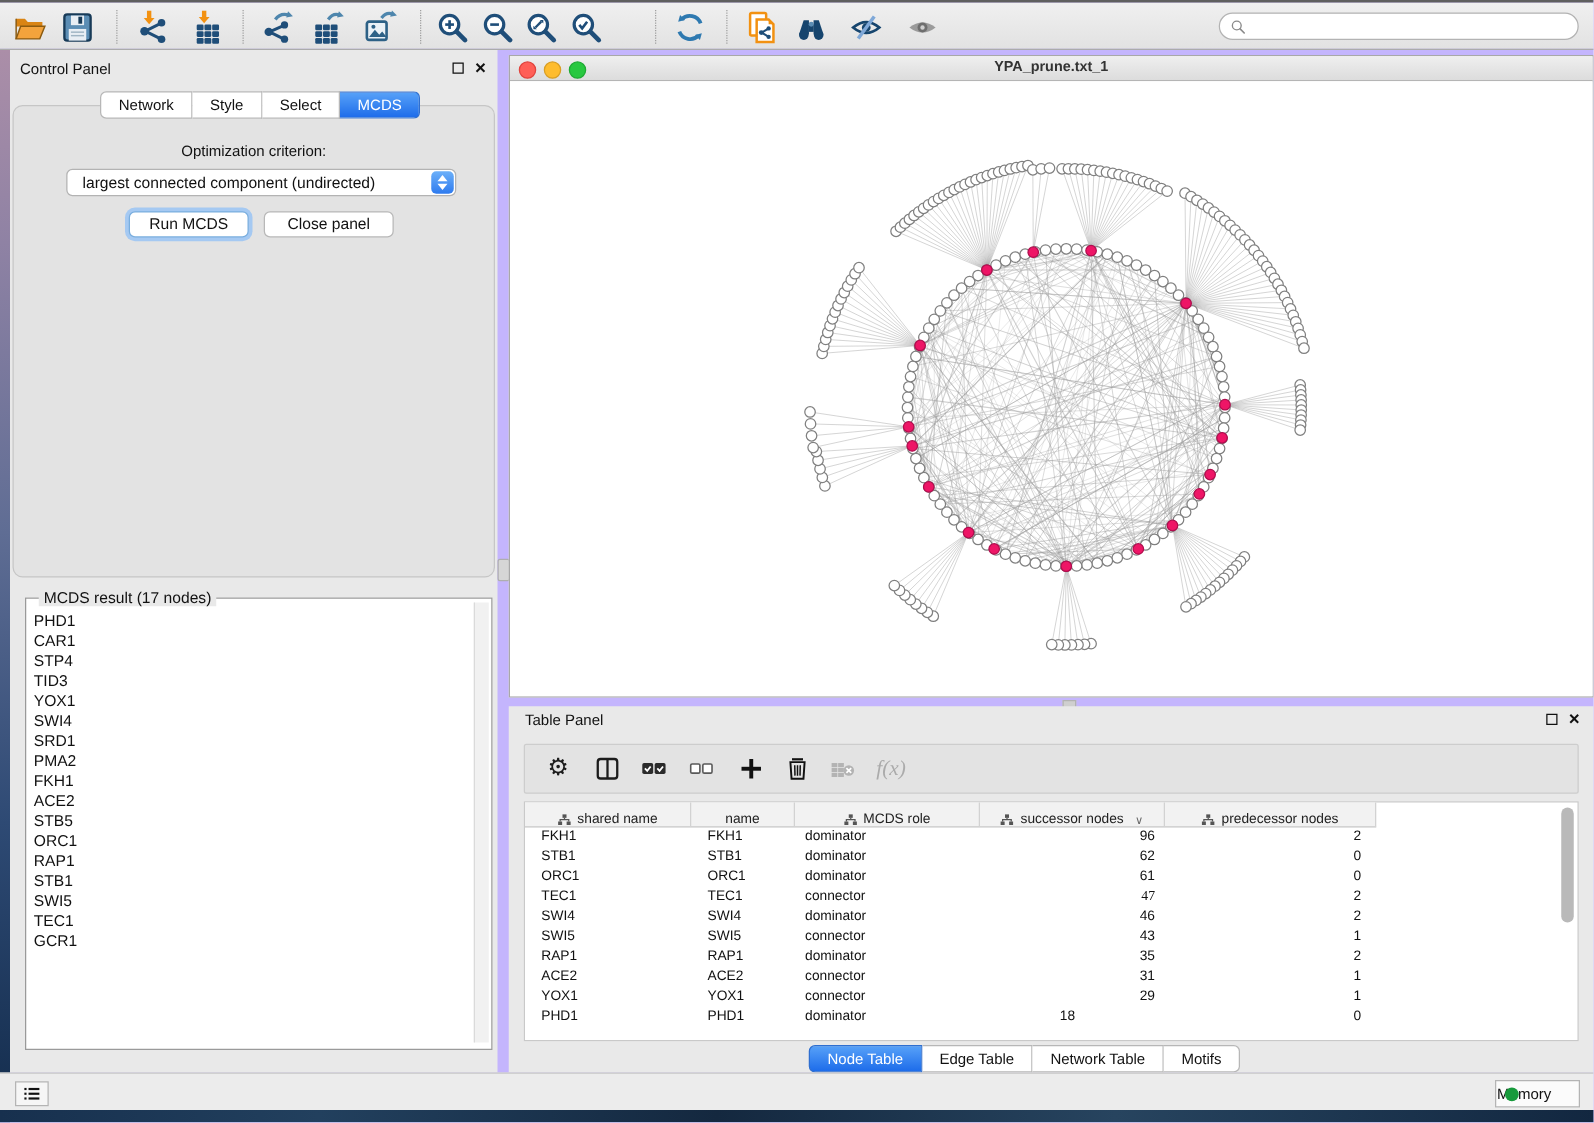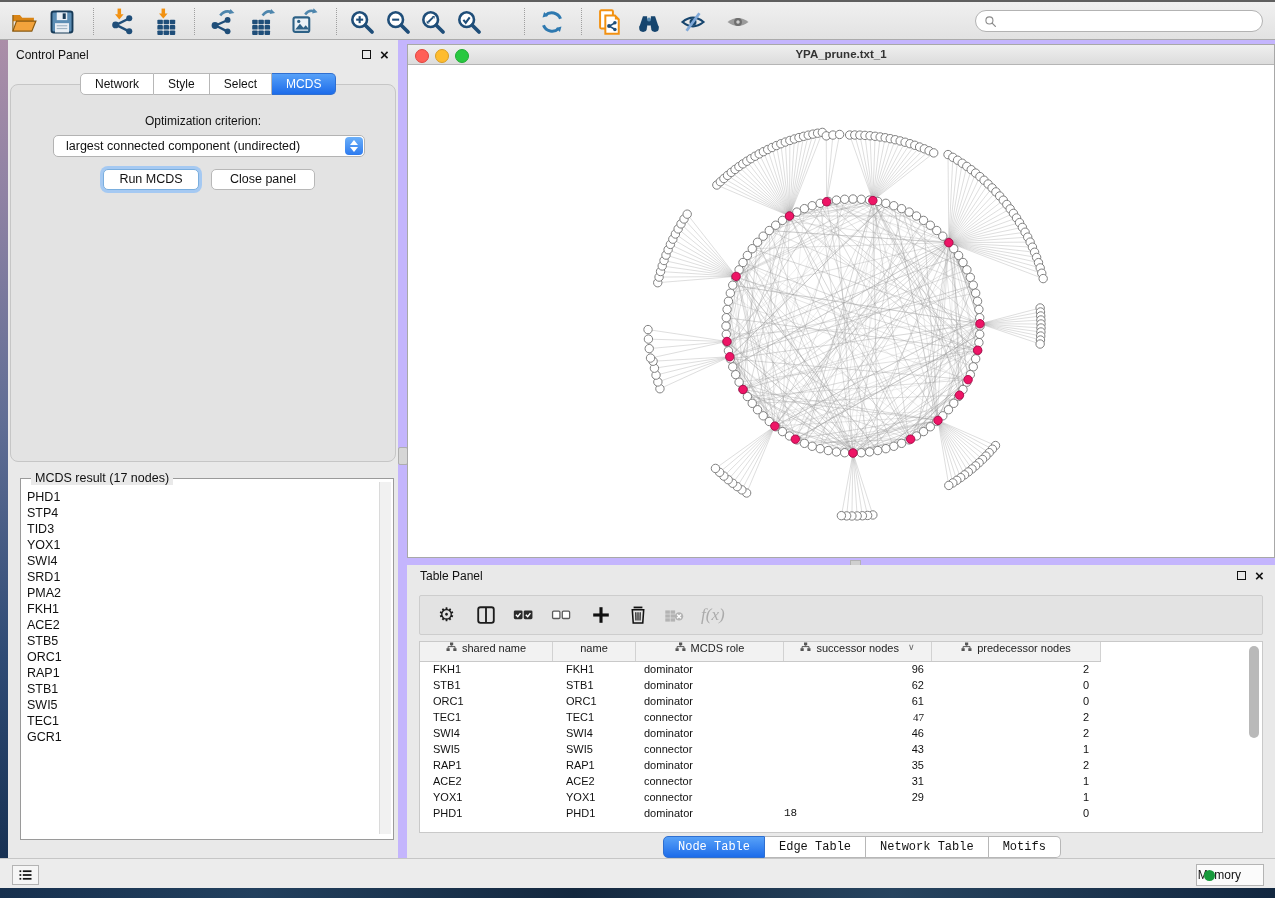--- a/index.html
+++ b/index.html
@@ -63,30 +63,30 @@
   
   .tpanel{position:absolute;left:407px;top:565px;width:868px;height:293px;background:#e9e9e9;}
   .tp-toolbar{position:absolute;left:12px;top:30px;width:844px;height:40px;background:#e3e3e3;
     border:1px solid #cdcdcd;border-radius:2px;box-sizing:border-box;}
   .tpi{position:absolute;top:8px;width:22px;height:22px;}
   .tpi svg{width:100%;height:100%;display:block;}
   .gear-glyph{font-size:19px;line-height:22px;color:#1c1c1c;}
   .fx{font-family:"Liberation Serif",serif;font-style:italic;font-size:17px;color:#ababab;line-height:22px;}
   .ttable{position:absolute;left:12px;top:76px;width:844px;height:192px;background:#fff;border:1px solid #c9c9c9;box-sizing:border-box;}
   .thead{position:absolute;left:0;top:0;height:19px;background:#f2f2f2;border-bottom:1px solid #c9c9c9;display:flex;}
-  .th{height:19px;border-right:1px solid #d2d2d2;box-sizing:border-box;display:flex;align-items:flex-start;justify-content:center;
+  .th{height:19px;border-right:1px solid #d2d2d2;box-sizing:border-box;display:flex;align-items:flex-end;justify-content:center;
     font-size:11px;color:#222;gap:5px;cursor:default;}
   .th .hicon{width:11px;height:10px;display:inline-block;}
   .th .sortch{color:#666;font-size:9px;margin-left:4px;}
   .tbody{position:absolute;left:0;top:19px;width:100%;}
   .trow{display:flex;height:16px;}
   .tcell{height:16px;line-height:16px;font-size:11px;color:#111;box-sizing:border-box;white-space:nowrap;overflow:hidden;}
   .tscroll{position:absolute;right:3px;top:4px;width:10px;height:180px;}
   .tscroll .thumb{position:absolute;left:0;top:0;width:10px;height:92px;background:#b9b9b9;border-radius:5px;}
-  .tp-tabs{left:256px;top:271px;font-family:Liberation Mono, monospace;}
+  .tp-tabs{left:240px;top:271px;}
   
   .statusbar{position:absolute;left:0;top:858px;width:1275px;height:30px;background:#ececec;border-top:1px solid #c6c6c6;box-sizing:border-box;}
   .listbtn{position:absolute;left:12px;top:6px;width:27px;height:20px;background:#f6f6f6;border:1px solid #b4b4b4;box-sizing:border-box;}
   .membtn{position:absolute;left:1196px;top:5px;width:68px;height:22px;background:#fbfbfb;border:1px solid #b4b4b4;
     box-sizing:border-box;font-size:12px;color:#111;text-align:right;line-height:20px;padding-right:22px;}
   .memdot{position:absolute;left:7px;top:5px;width:11px;height:11px;border-radius:50%;background:#189a3c;}
 </style>
 </head>
 <body>
 
@@ -295,20 +295,21 @@
           <span class="up"></span>
           <span class="dn"></span>
         </span>
     </div>
     <div class="mac-btn focus" style="left:95px;top:129px;width:96px">Run MCDS</div>
     <div class="mac-btn" style="left:203px;top:129px;width:104px">Close panel</div>
     <div class="result-box">
       <div class="result-legend">MCDS result (17 nodes)</div>
       <div class="result-list">
           <div>PHD1</div>
+          <div>CAR1</div>
           <div>STP4</div>
           <div>TID3</div>
           <div>YOX1</div>
           <div>SWI4</div>
           <div>SRD1</div>
           <div>PMA2</div>
           <div>FKH1</div>
           <div>ACE2</div>
           <div>STB5</div>
           <div>ORC1</div>
@@ -1169,21 +1170,21 @@
             <div class="tcell" style="width: 133px; text-align: left; padding-left: 13px;">YOX1</div>
             <div class="tcell" style="width: 83px; text-align: left; padding-left: 13px;">YOX1</div>
             <div class="tcell" style="width: 148px; text-align: left; padding-left: 8px;">connector</div>
             <div class="tcell" style="width: 148px; text-align: right; padding-right: 8px;">29</div>
             <div class="tcell" style="width: 169px; text-align: right; padding-right: 12px;">1</div>
           </div>
           <div class="trow">
             <div class="tcell" style="width: 133px; text-align: left; padding-left: 13px;">PHD1</div>
             <div class="tcell" style="width: 83px; text-align: left; padding-left: 13px;">PHD1</div>
             <div class="tcell" style="width: 148px; text-align: left; padding-left: 8px;">dominator</div>
-            <div class="tcell" style="width: 148px; text-align: left; padding-right: 8px; font-family: Liberation Mono, monospace;">18</div>
+            <div class="tcell" style="width: 148px; text-align: center; padding-right: 8px;">18</div>
             <div class="tcell" style="width: 169px; text-align: right; padding-right: 12px;">0</div>
           </div>
         </div>
       <div class="tscroll">
           <div class="thumb"></div>
         </div>
     </div>
 
     <div class="seg-row tp-tabs">
         <div class="seg-tab sel">Node Table</div>

